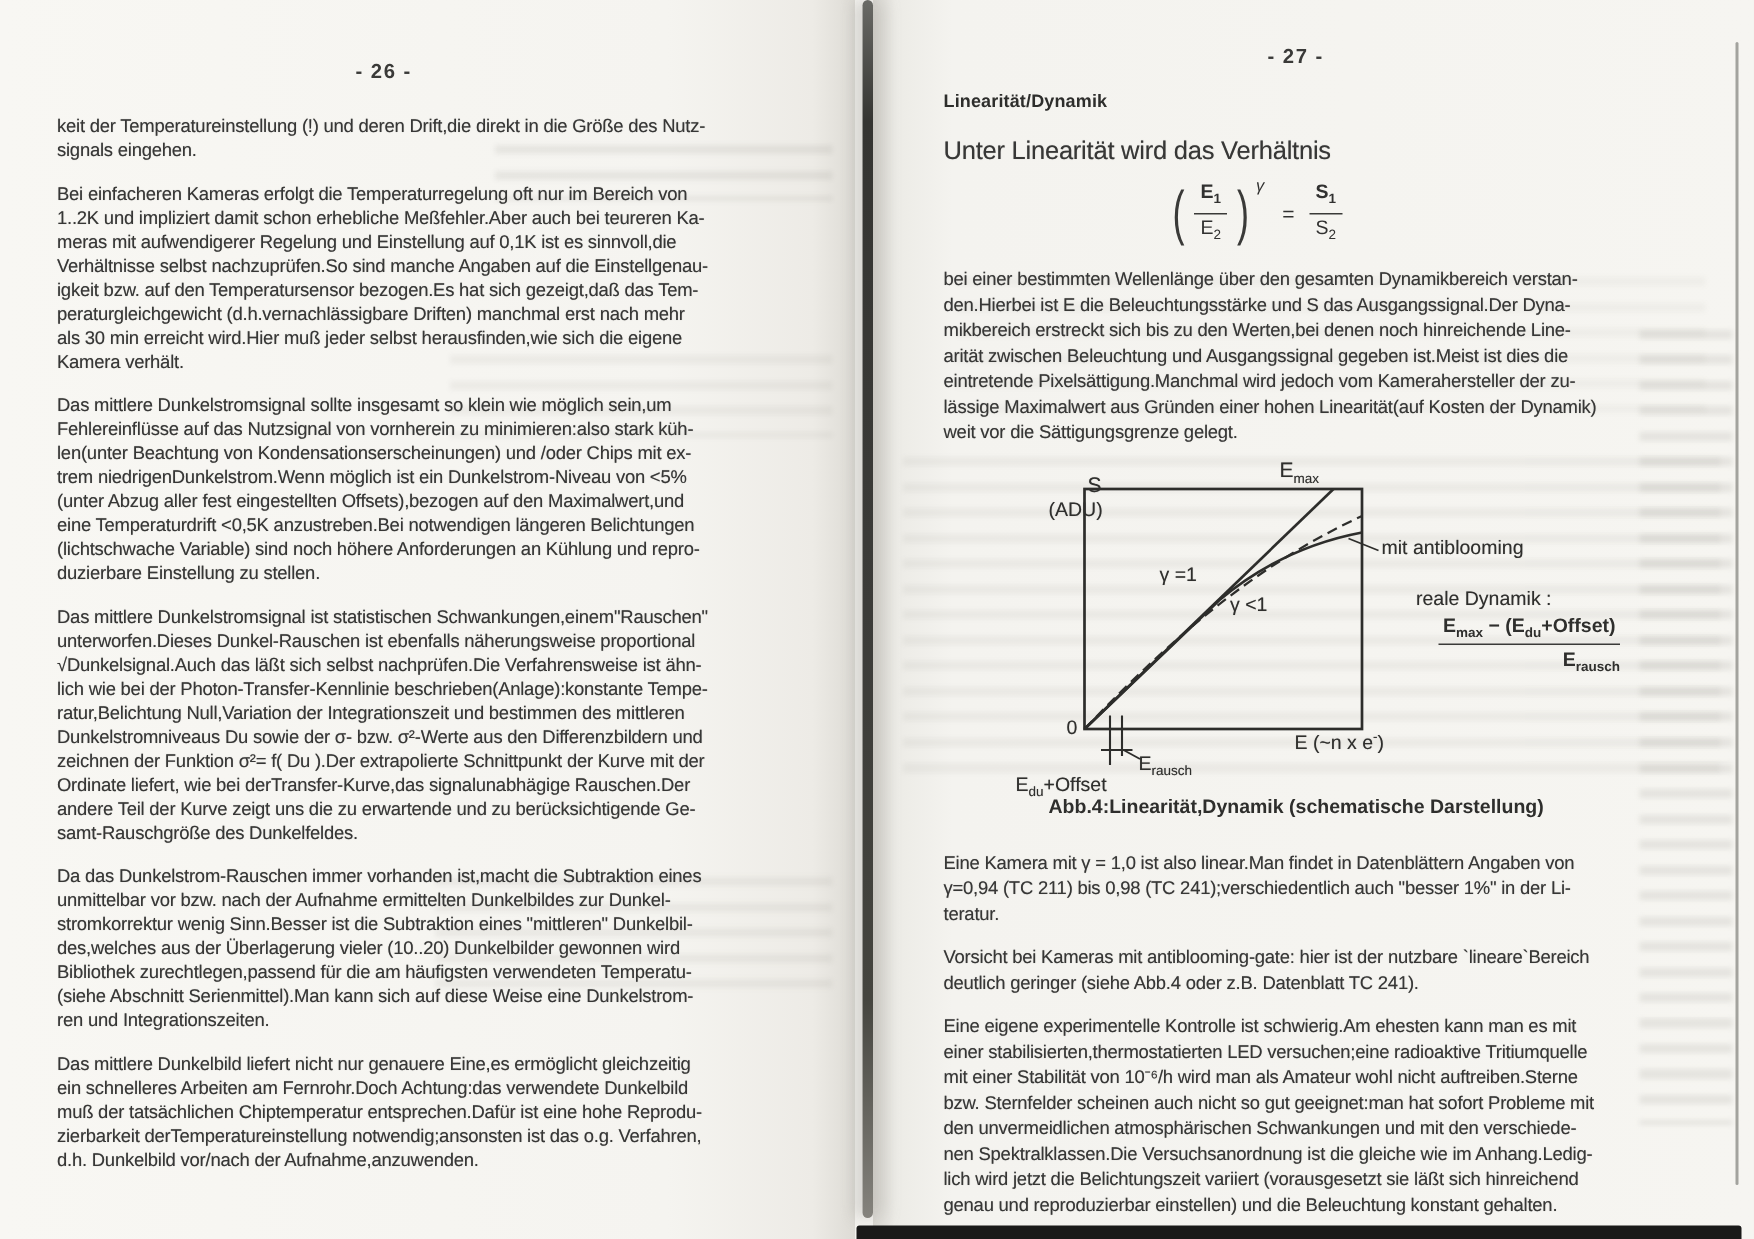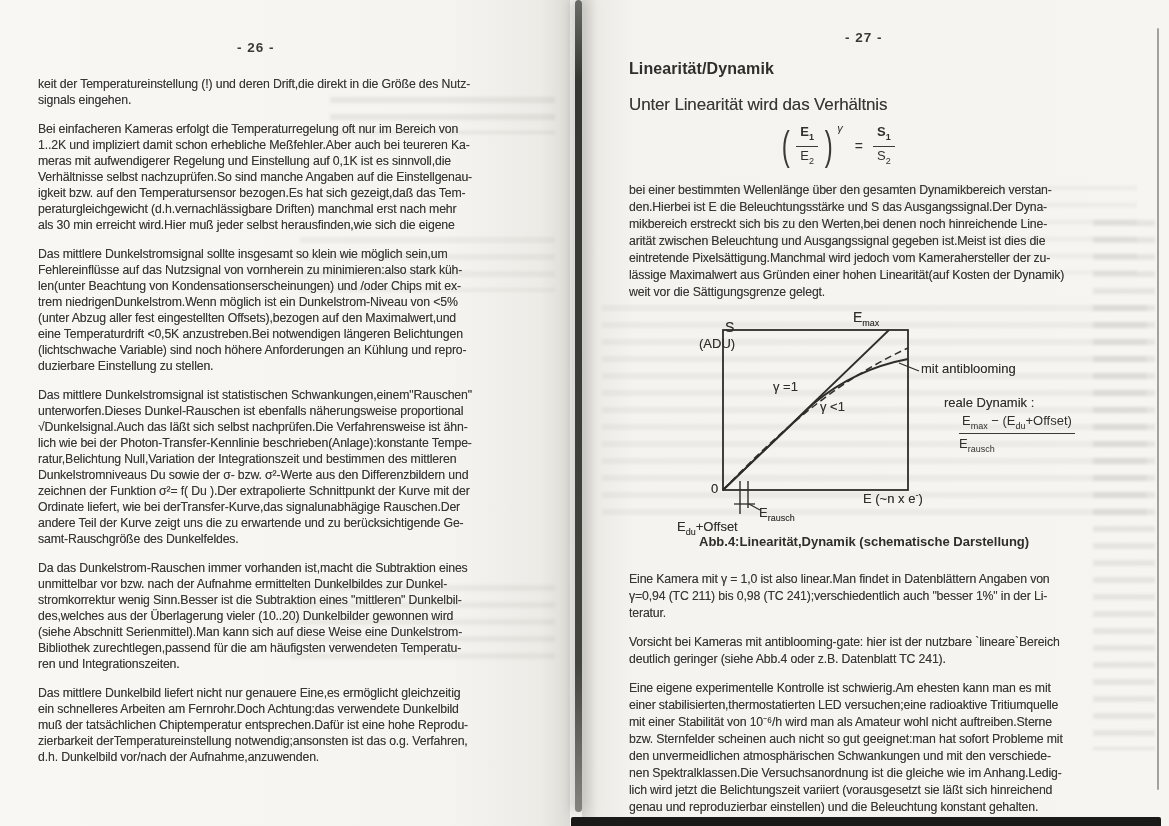--- a/index.html
+++ b/index.html
@@ -27,21 +27,21 @@
     color:#3a3a38;white-space:nowrap;z-index:3;
   }
   .col{position:absolute;z-index:2;}
   .tline{
     font-size:12.3px;line-height:16px;letter-spacing:-0.15px;white-space:nowrap;
     color:#373736;text-shadow:0 0 .5px rgba(70,70,68,.55);
   }
   .page-right .tline{line-height:17px;}
   .para{margin:0 0 13px 0;}
   .para-r{margin:0 0 12px 0;}
-  .rtitle{font-size:16px;font-weight:700;color:#2e2e2c;margin:0 0 18px 0;letter-spacing:.1px;}
+  .rtitle{font-size:12px;font-weight:700;color:#2e2e2c;margin:0 0 18px 0;letter-spacing:.1px;}
   .rintro{font-size:17px;margin:0 0 7px 0;color:#373736;}
 
   
   .formula{
     display:flex;align-items:center;gap:4px;
     margin:0 0 10px 150px;height:52px;color:#313130;
   }
   .frac{display:inline-flex;flex-direction:column;align-items:center;font-size:13px;line-height:15px;}
   .frac .num{border-bottom:1.4px solid #3a3a38;padding:0 4px 1px 4px;font-weight:bold;}
   .frac .den{padding-top:1px;}
@@ -50,21 +50,21 @@
   .fexp{font-size:11px;font-style:italic;align-self:flex-start;margin:2px 2px 0 -2px;}
   .feq{font-size:14px;margin:0 6px;}
 
   
   .figure{position:relative;width:525px;height:250px;margin:2px 0 8px -2px;z-index:2;}
   .figure svg{position:absolute;left:0;top:0;}
   .flabel{position:absolute;font-size:13px;color:#2f2f2d;white-space:nowrap;text-shadow:0 0 .5px rgba(60,60,58,.5);}
   .flabel sub{font-size:9px;}
   .flabel sup{font-size:9px;}
   .fcap{position:absolute;left:72px;top:221px;font-size:13px;font-weight:700;color:#2e2e2c;white-space:nowrap;}
-  .fracD{position:absolute;left:332px;top:100px;display:flex;flex-direction:column;align-items:flex-start;font-size:13px;color:#2f2f2d;}
+  .fracD{position:absolute;left:332px;top:100px;display:flex;flex-direction:column;align-items:flex-end;font-size:13px;color:#2f2f2d;font-weight:bold;}
   .fracD .num{border-bottom:1.4px solid #3a3a38;padding:0 3px 2px 3px;}
   .fracD .den{padding-top:2px;}
   .fracD sub{font-size:9px;}
 
   
   .gutter{
     position:absolute;left:575px;top:0;width:7px;height:812px;z-index:4;
     background:linear-gradient(to bottom,#6a6a66 0%,#353532 10%,#3c3c39 50%,#45453f 82%,#85837d 100%);
     border-radius:4px;
     box-shadow:-5px 0 9px rgba(160,158,152,.45),6px 0 12px rgba(150,148,142,.4);
@@ -105,20 +105,21 @@
           <div class="tline">signals eingehen.</div>
         </div>
       <div class="para">
           <div class="tline">Bei einfacheren Kameras erfolgt die Temperaturregelung oft nur im Bereich von</div>
           <div class="tline">1..2K und impliziert damit schon erhebliche Meßfehler.Aber auch bei teureren Ka-</div>
           <div class="tline">meras mit aufwendigerer Regelung und Einstellung auf 0,1K ist es sinnvoll,die</div>
           <div class="tline">Verhältnisse selbst nachzuprüfen.So sind manche Angaben auf die Einstellgenau-</div>
           <div class="tline">igkeit bzw. auf den Temperatursensor bezogen.Es hat sich gezeigt,daß das Tem-</div>
           <div class="tline">peraturgleichgewicht (d.h.vernachlässigbare Driften) manchmal erst nach mehr</div>
           <div class="tline">als 30 min erreicht wird.Hier muß jeder selbst herausfinden,wie sich die eigene</div>
+          <div class="tline">Kamera verhält.</div>
         </div>
       <div class="para">
           <div class="tline">Das mittlere Dunkelstromsignal sollte insgesamt so klein wie möglich sein,um</div>
           <div class="tline">Fehlereinflüsse auf das Nutzsignal von vornherein zu minimieren:also stark küh-</div>
           <div class="tline">len(unter Beachtung von Kondensationserscheinungen) und /oder Chips mit ex-</div>
           <div class="tline">trem niedrigenDunkelstrom.Wenn möglich ist ein Dunkelstrom-Niveau von &lt;5%</div>
           <div class="tline">(unter Abzug aller fest eingestellten Offsets),bezogen auf den Maximalwert,und</div>
           <div class="tline">eine Temperaturdrift &lt;0,5K anzustreben.Bei notwendigen längeren Belichtungen</div>
           <div class="tline">(lichtschwache Variable) sind noch höhere Anforderungen an Kühlung und repro-</div>
           <div class="tline">duzierbare Einstellung zu stellen.</div>
@@ -133,22 +134,22 @@
           <div class="tline">zeichnen der Funktion σ²= f( Du ).Der extrapolierte Schnittpunkt der Kurve mit der</div>
           <div class="tline">Ordinate liefert, wie bei derTransfer-Kurve,das signalunabhägige Rauschen.Der</div>
           <div class="tline">andere Teil der Kurve zeigt uns die zu erwartende und zu berücksichtigende Ge-</div>
           <div class="tline">samt-Rauschgröße des Dunkelfeldes.</div>
         </div>
       <div class="para">
           <div class="tline">Da das Dunkelstrom-Rauschen immer vorhanden ist,macht die Subtraktion eines</div>
           <div class="tline">unmittelbar vor bzw. nach der Aufnahme ermittelten Dunkelbildes zur Dunkel-</div>
           <div class="tline">stromkorrektur wenig Sinn.Besser ist die Subtraktion eines "mittleren" Dunkelbil-</div>
           <div class="tline">des,welches aus der Überlagerung vieler (10..20) Dunkelbilder gewonnen wird</div>
+          <div class="tline">Bibliothek zurechtlegen,passend für die am häufigsten verwendeten Temperatu-</div>
           <div class="tline">(siehe Abschnitt Serienmittel).Man kann sich auf diese Weise eine Dunkelstrom-</div>
-          <div class="tline">Bibliothek zurechtlegen,passend für die am häufigsten verwendeten Temperatu-</div>
           <div class="tline">ren und Integrationszeiten.</div>
         </div>
       <div class="para">
           <div class="tline">Das mittlere Dunkelbild liefert nicht nur genauere Eine,es ermöglicht gleichzeitig</div>
           <div class="tline">ein schnelleres Arbeiten am Fernrohr.Doch Achtung:das verwendete Dunkelbild</div>
           <div class="tline">muß der tatsächlichen Chiptemperatur entsprechen.Dafür ist eine hohe Reprodu-</div>
           <div class="tline">zierbarkeit derTemperatureinstellung notwendig;ansonsten ist das o.g. Verfahren,</div>
           <div class="tline">d.h. Dunkelbild vor/nach der Aufnahme,anzuwenden.</div>
         </div>
     </div>

